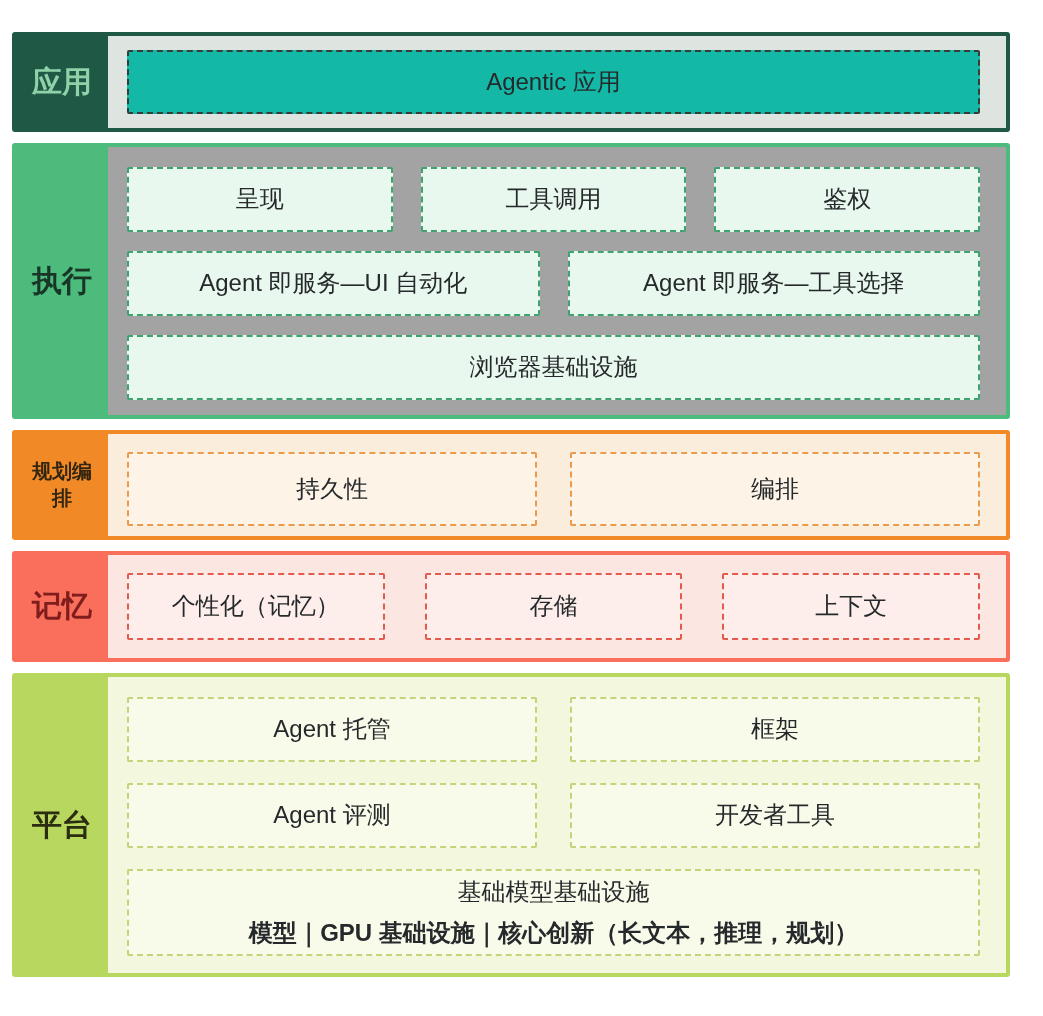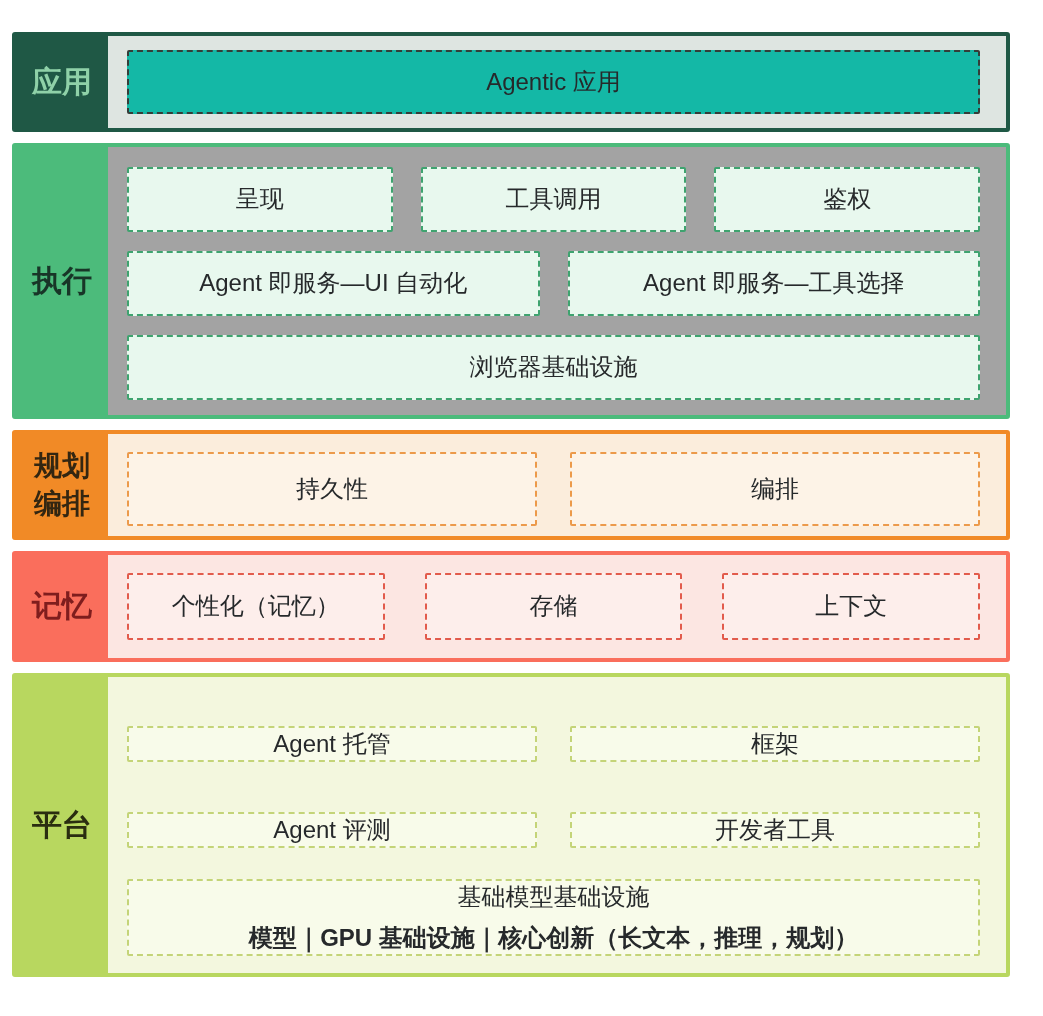--- a/index.html
+++ b/index.html
@@ -80,37 +80,37 @@
 
   
   .l1 { height: 276px; border-color: #4cbb7b; background: #4cbb7b; }
   .l1 .layer-label { background: #4cbb7b; color: #183527; }
   .l1 .layer-panel { background: #a3a3a3; padding: 20px 26px 15px 19px; gap: 19px; }
   .l1 .box-row { flex: 1; gap: 28px; }
   .l1 .box { background: #e8f8ee; border-color: #3ea36f; }
 
   
   .l2 { height: 110px; border-color: #f18a26; background: #f18a26; }
-  .l2 .layer-label { background: #f18a26; color: #332611; font-size: 28px; }
+  .l2 .layer-label { background: #f18a26; color: #332611; font-size: 20px; }
   .l2 .layer-panel { background: #fbeddc; padding: 18px 26px 10px 19px; }
   .l2 .box-row { flex: 1; gap: 33px; }
   .l2 .box { background: #fdf3e7; border-color: #ec9a4b; }
 
   
   .l3 { height: 111px; border-color: #fa6e5c; background: #fa6e5c; }
   .l3 .layer-label { background: #fa6e5c; color: #7f1d1d; }
   .l3 .layer-panel { background: #fce6e2; padding: 18px 26px 18px 19px; }
   .l3 .box-row { flex: 1; gap: 40px; justify-content: center; }
   .l3 .box { background: #fdeeeb; border-color: #e25b4c; }
 
   
   .l4 { height: 304px; border-color: #b8d75f; background: #b8d75f; }
   .l4 .layer-label { background: #b8d75f; color: #2a2d10; }
   .l4 .layer-panel { background: #f3f7de; padding: 20px 26px 17px 19px; gap: 21px; }
-  .l4 .box-row { gap: 33px; align-items: flex-end; }
+  .l4 .box-row { gap: 33px; }
   .l4 .box-row.r-small { flex: 65 1 0; }
   .l4 .box-row.r-big { flex: 87 1 0; }
   .l4 .box { background: #f8fbea; border-color: #c4d478; }
 </style>
 </head>
 <body>
 
 <div class="canvas">
   <div class="stack">
 

